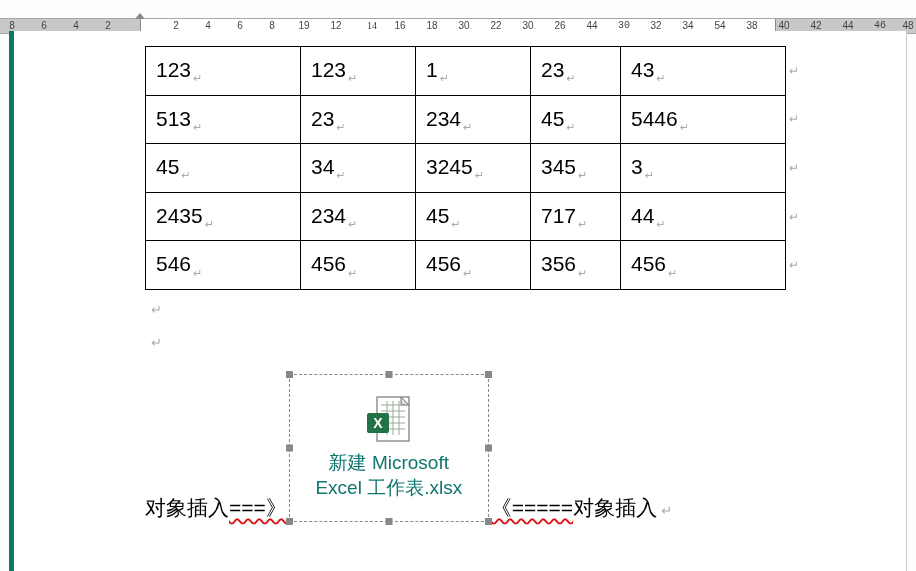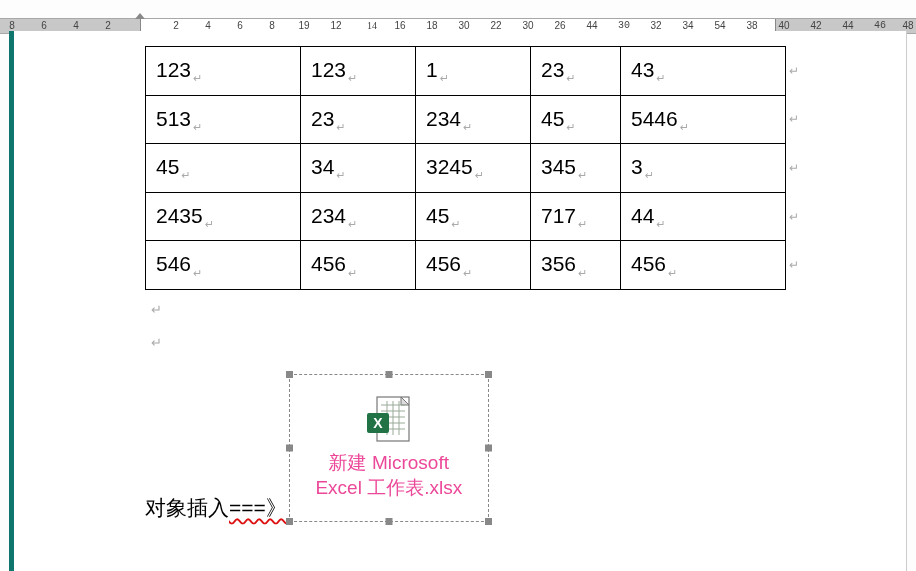--- a/index.html
+++ b/index.html
@@ -197,21 +197,21 @@
 
   .excel-icon {
     width: 52px;
     height: 52px;
     position: relative;
   }
   .obj-label {
     font-size: 19px;
     text-align: center;
     line-height: 1.3;
-    color: #ec4899;
+    color: #0f766e;
     padding: 0 6px;
   }
 </style>
 </head>
 <body>
 
 <div class="ruler-area">
   <div class="ruler">
     <div class="page-area"></div>
     <div class="indent-top"></div>
@@ -334,16 +334,17 @@
             <rect x="4" y="18" width="22" height="20" rx="2" fill="#217346"></rect>
             <text x="15" y="33" font-size="14" font-weight="bold" fill="#fff" text-anchor="middle" font-family="Arial">X</text>
           </svg>
         </div>
         <div class="obj-label">
           <span>新建 Microsoft</span><br>
           <span>Excel 工作表.xlsx</span>
         </div>
       </div>
 
+      <span class="right-text"><span class="squiggle">《=====</span><span>对象插入</span><span class="para-mark">↵</span></span>
     </div>
 
   </div>
 </div>
 
 </body></html>

